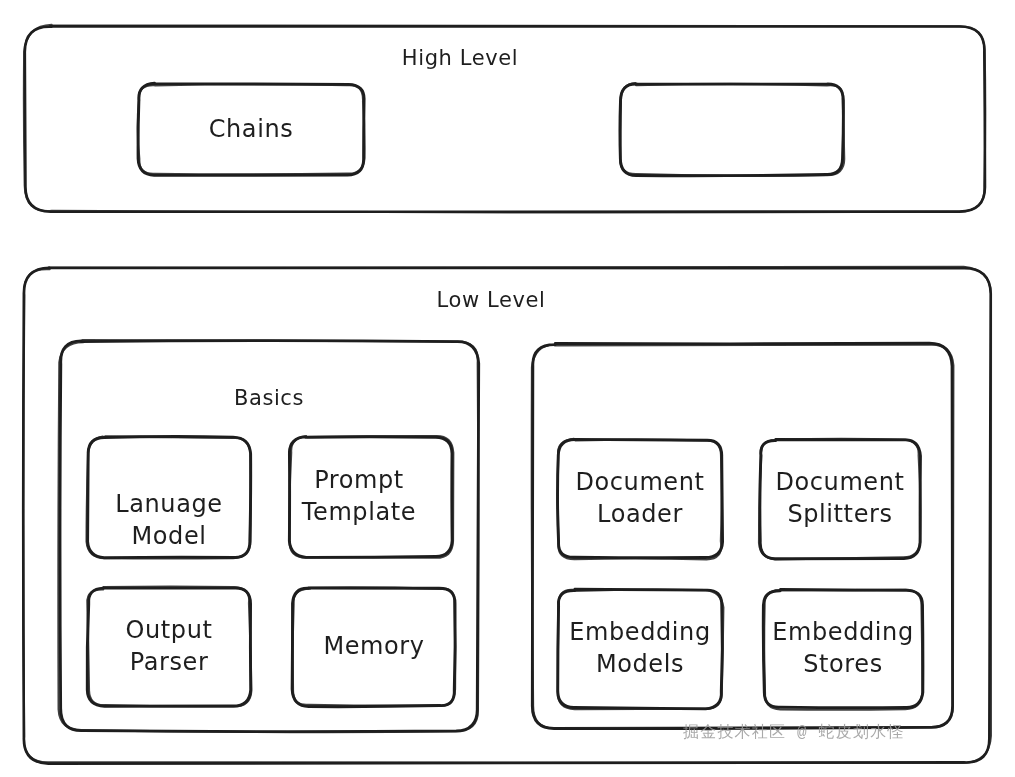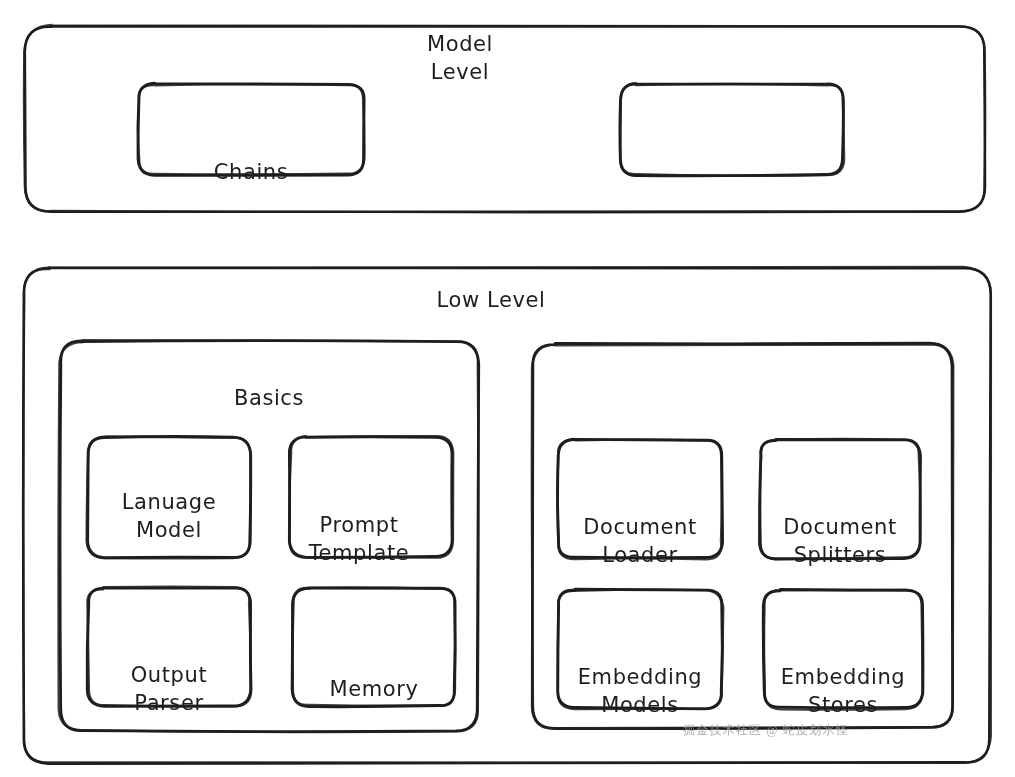--- a/index.html
+++ b/index.html
@@ -37,29 +37,28 @@
     letter-spacing: 0.6px;
     line-height: 1.32;
     white-space: pre-line;
     pointer-events: none;
     user-select: none;
   }
   .group-title {
     font-size: 21px;
   }
   .node-label {
-    font-size: 21px;
-    margin-top: 43px;
+    font-size: 24px;
   }
   .watermark {
     position: absolute;
     color: #9b9b9b;
-    font-size: 12px;
+    font-size: 16px;
     letter-spacing: 1.2px;
-    font-family: Liberation Serif, serif;
+    font-family: Liberation Mono, monospace;
     white-space: nowrap;
     opacity: 0.85;
     user-select: none;
   }
 </style>
 </head>
 <body>
 
 <div id="canvas">
   <svg id="sketch" viewBox="0 0 1015 777" xmlns="http://www.w3.org/2000/svg">
@@ -114,25 +113,25 @@
       <g>
         <path d="M 574.8414175518516 589.18393254284 Q 640.032422167497 589.8897021156781 706.3762493377907 590.1173281912772 Q 721.8199720624461 589.6134763004786 721.7605652096963 605.1770941973092 Q 723.1420840091967 648.7511167529277 721.2960527420956 691.325911575661 Q 722.5478065378255 707.2571692944305 705.4691831650069 708.8927544959787 Q 640.233571911386 708.1757645990958 573.8583613399222 707.5331248285403 Q 558.1596889083552 707.2828071356671 557.7094964328267 691.3841051579844 Q 557.7230145519007 649.4780024773339 558.5776098496642 605.8073231938795 Q 557.1246422052499 590.0509399172621 574.7891773470161 590.5729655511086" fill="none" stroke="#1e1e1e" stroke-width="2.9" stroke-linecap="round" stroke-linejoin="round" opacity="1"></path>
         <path d="M 572.6797084331884 590.9374784733809 Q 641.2340152275907 588.814965734973 705.5533172135024 590.1309525973774 Q 721.1915492537393 591.1656278979805 723.3003622067628 607.3970159543665 Q 722.8143056876559 649.1402929313202 721.6861837392142 692.7359380731992 Q 721.6536916737695 708.7927404413897 706.4748373040346 708.5335515984956 Q 639.1404409411086 709.0977856906028 574.6711231718172 709.1086672317742 Q 557.8057549005401 708.0598928935174 557.9133755213178 692.9090952407146 Q 557.7988922604819 649.8786619673849 558.2400639064797 606.131801081417 Q 557.8640633112118 588.9178534032394 572.9865399720085 589.9145930057925" fill="none" stroke="#1e1e1e" stroke-width="2.262" stroke-linecap="round" stroke-linejoin="round" opacity="0.85"></path>
       </g>
       <g>
         <path d="M 780.5058681613793 589.5197605611849 Q 842.201543337154 590.2854331954408 905.4113216401596 590.3545769280076 Q 922.5370758778588 590.0005216364285 922.488521457365 605.1984218359452 Q 923.1058347053621 648.5675940038951 922.8285721310082 692.2614183908149 Q 921.1907818317836 707.3955962242072 906.7252447493491 707.4278903962709 Q 842.1054932177092 707.9234359946117 780.190211266787 707.109884691243 Q 764.1737063405448 707.9925314430578 764.2975342279288 692.013443232008 Q 762.9435207845147 648.9855483118843 763.3933034182961 605.2496117413741 Q 763.660409271978 590.47914606397 780.2639611249622 590.6850052840938" fill="none" stroke="#1e1e1e" stroke-width="2.9" stroke-linecap="round" stroke-linejoin="round" opacity="1"></path>
         <path d="M 780.4489088067081 590.067111016003 Q 842.7128705983575 590.1880088435988 905.658546257512 589.5582181935004 Q 921.8716779714784 590.2036375053244 921.5551954273857 605.3836027149034 Q 922.4167158132032 648.828387261009 922.4560438164771 692.5167020806655 Q 920.9526716233942 709.3131956947564 905.0377666952264 709.1107020747432 Q 843.4421095856661 710.0366502201728 780.3589621552076 709.3456896794708 Q 764.1241850860064 708.8264735232231 764.921420956739 692.0310427672374 Q 763.458140469323 649.748704052972 764.5437674531452 604.8816546441436 Q 764.0928039438523 590.4700952061778 779.257702970811 590.0338049299241" fill="none" stroke="#1e1e1e" stroke-width="2.262" stroke-linecap="round" stroke-linejoin="round" opacity="0.85"></path>
       </g>
     </svg>
 
-<div class="group-title" style="left: 398px; top: 45px; width: 124px; height: 28px;">Model Level</div>
+<div class="group-title" style="left: 398px; top: 45px; width: 124px; height: 28px;">High Level</div>
     <div class="node-label" style="left: 138px; top: 84px; width: 226px; height: 91px;">Chains</div>
     <div class="group-title" style="left: 431px; top: 287px; width: 120px; height: 28px;">Low Level</div>
     <div class="group-title" style="left: 143px; top: 385px; width: 252px; height: 28px;">Basics</div>
-    <div class="node-label" style="left: 88px; top: 414px; width: 162px; height: 120px;">Lanuage
+    <div class="node-label" style="left: 88px; top: 461px; width: 162px; height: 120px;">Lanuage
 Model</div>
     <div class="node-label" style="left: 278px; top: 437px; width: 162px; height: 120px;">Prompt
 Template</div>
     <div class="node-label" style="left: 293px; top: 588px; width: 162px; height: 118px;">Memory</div>
     <div class="node-label" style="left: 88px; top: 588px; width: 162px; height: 118px;">Output
 Parser</div>
     <div class="node-label" style="left: 558px; top: 440px; width: 164px; height: 118px;">Document
 Loader</div>
     <div class="node-label" style="left: 760px; top: 440px; width: 160px; height: 118px;">Document
 Splitters</div>

